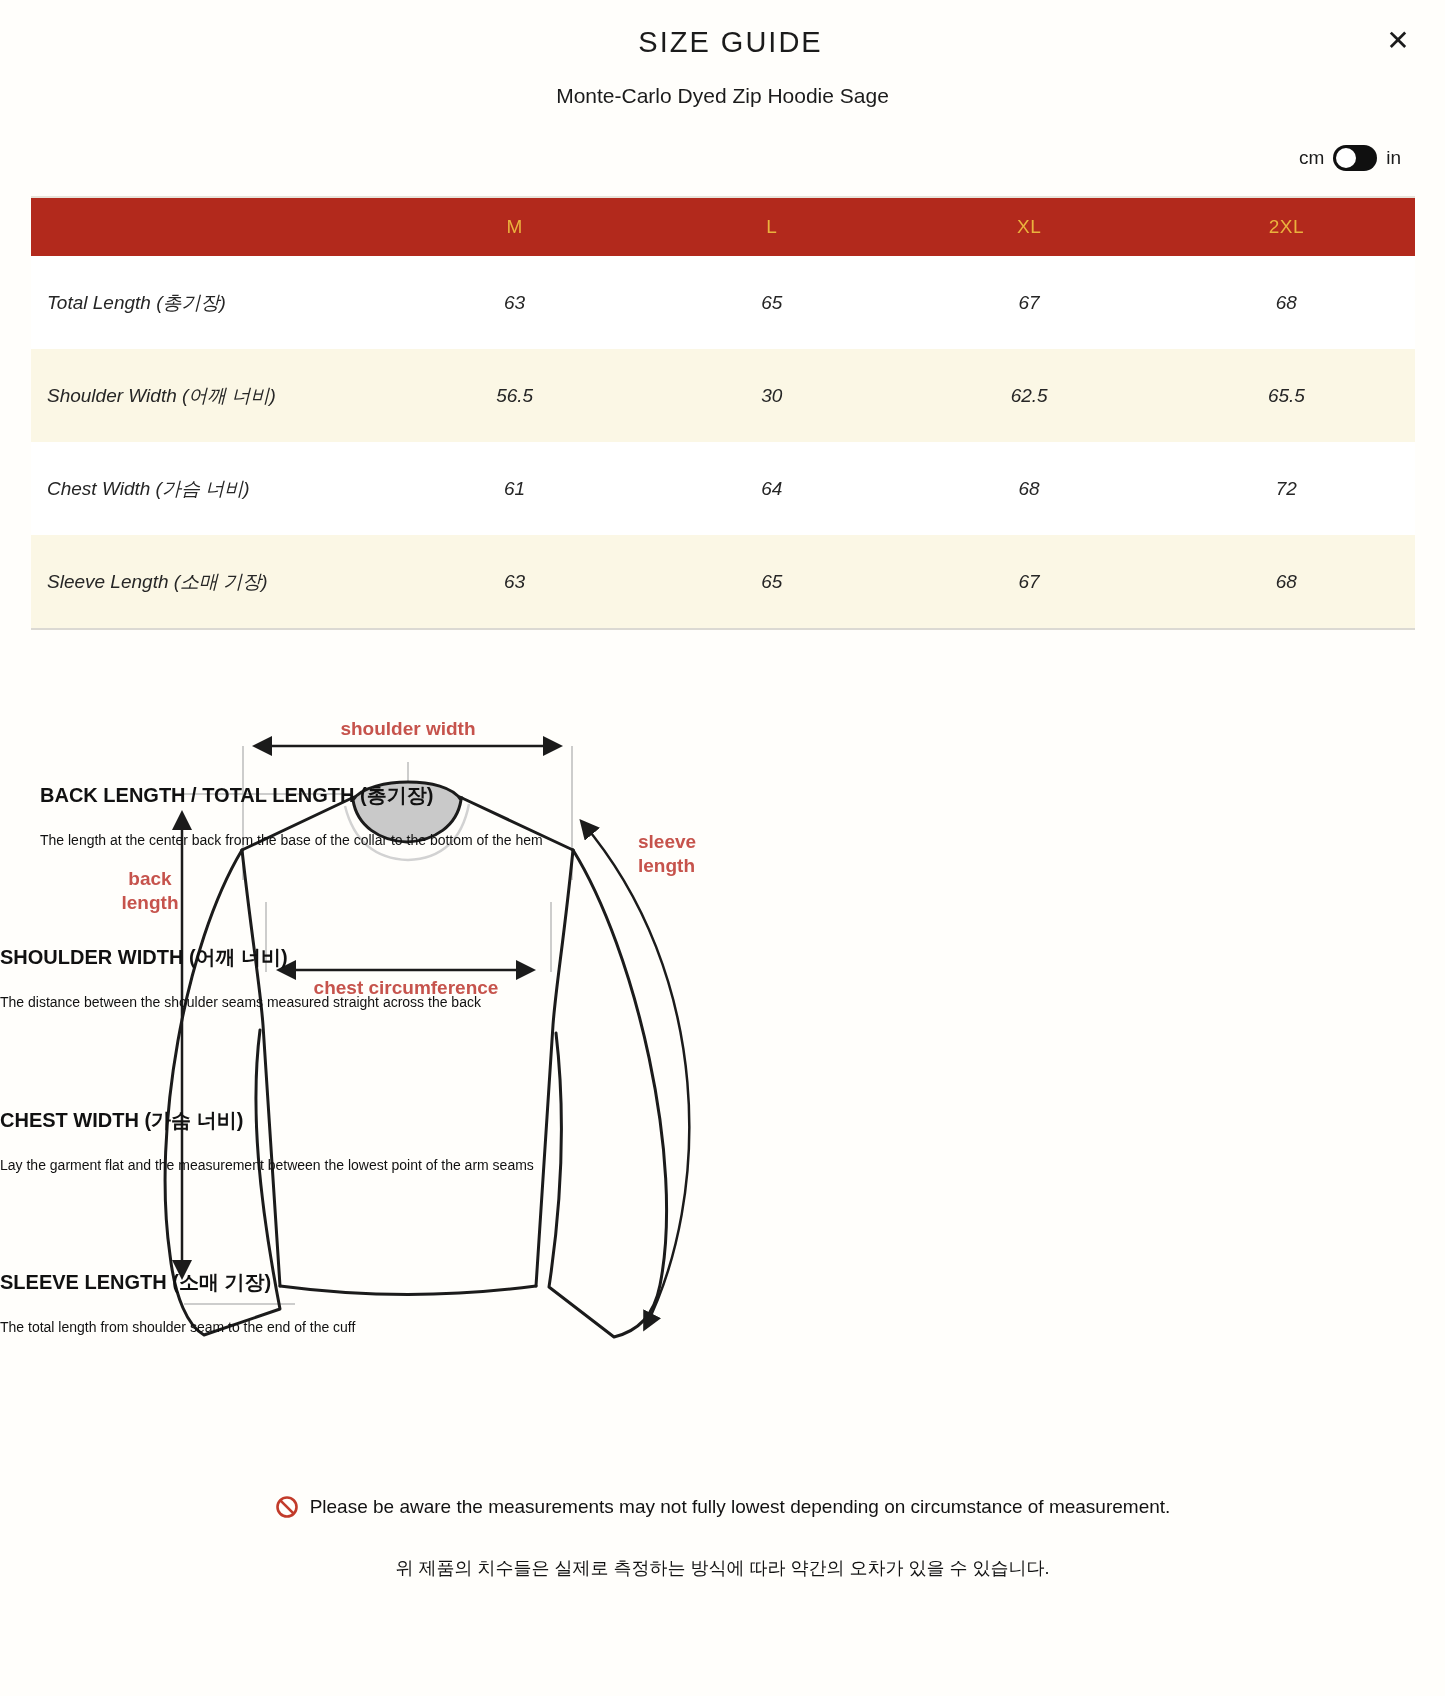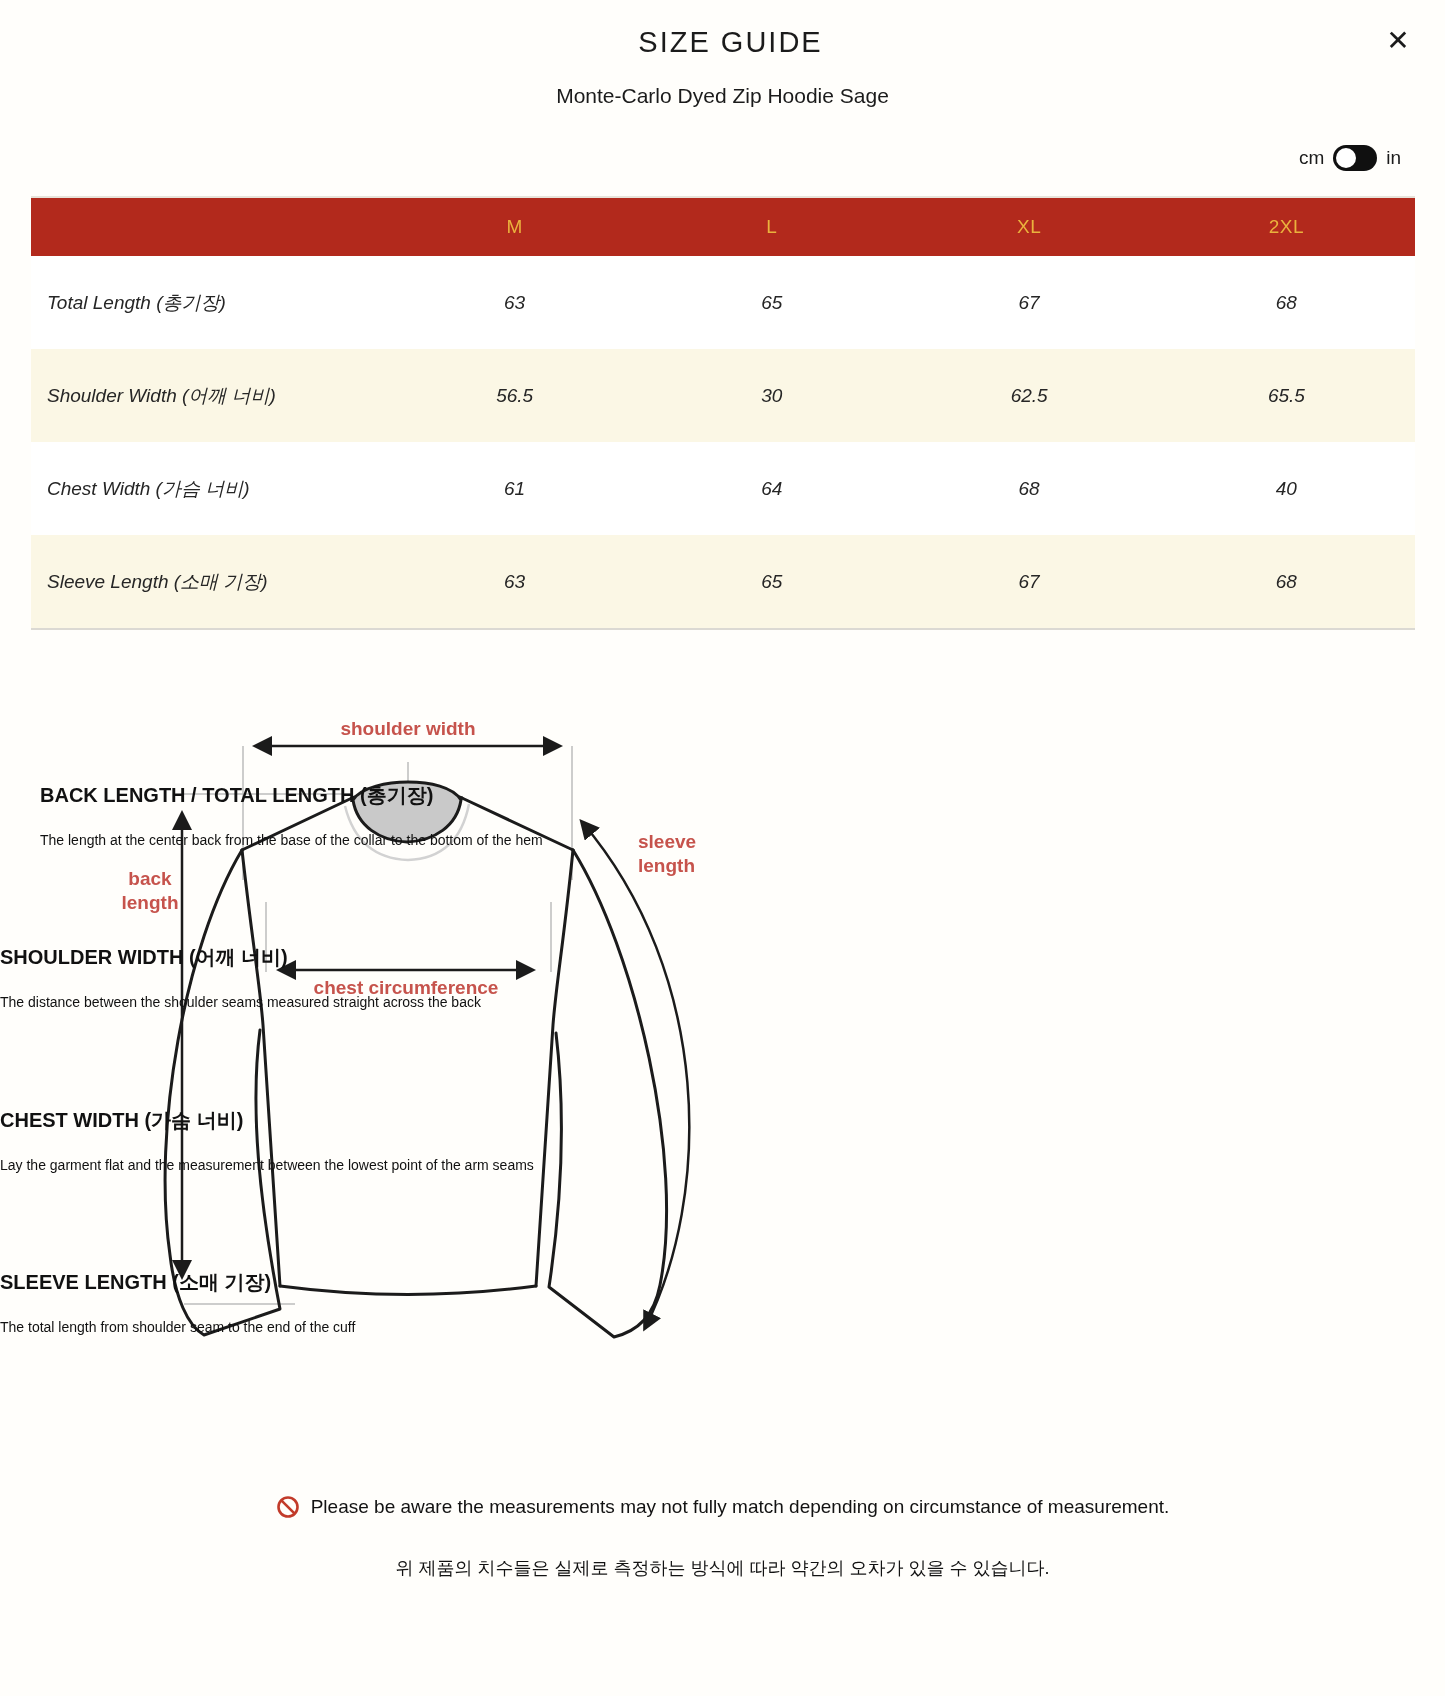--- a/index.html
+++ b/index.html
@@ -145,21 +145,21 @@
       <div class="t-cell">30</div>
       <div class="t-cell">62.5</div>
       <div class="t-cell">65.5</div>
     </div>
 
     <div class="t-row t-body-row">
       <div class="t-label">Chest Width (가슴 너비)</div>
       <div class="t-cell">61</div>
       <div class="t-cell">64</div>
       <div class="t-cell">68</div>
-      <div class="t-cell">40</div>
+      <div class="t-cell">72</div>
     </div>
 
     <div class="t-row t-body-row alt">
       <div class="t-label">Sleeve Length (소매 기장)</div>
       <div class="t-cell">63</div>
       <div class="t-cell">65</div>
       <div class="t-cell">67</div>
       <div class="t-cell">68</div>
     </div>
   </div>
@@ -233,17 +233,17 @@
   <div class="desc-section s4">
     <div class="desc-heading">SLEEVE LENGTH (소매 기장)</div>
     <div class="desc-body">The total length from shoulder seam to the end of the cuff</div>
   </div>
 
   <div class="note-warning">
     <svg class="prohibit-icon" viewBox="0 0 24 24">
       <circle cx="12" cy="12" r="9.5" fill="none" stroke="#c23b2a" stroke-width="2.6"></circle>
       <line x1="5.6" y1="5.6" x2="18.4" y2="18.4" stroke="#c23b2a" stroke-width="2.6"></line>
     </svg>
-    <span>Please be aware the measurements may not fully match depending on circumstance of measurement.</span>
+    <span>Please be aware the measurements may not fully lowest depending on circumstance of measurement.</span>
   </div>
   <div class="note-korean">위 제품의 치수들은 실제로 측정하는 방식에 따라 약간의 오차가 있을 수 있습니다.</div>
 
 </div>
 
 </body></html>

